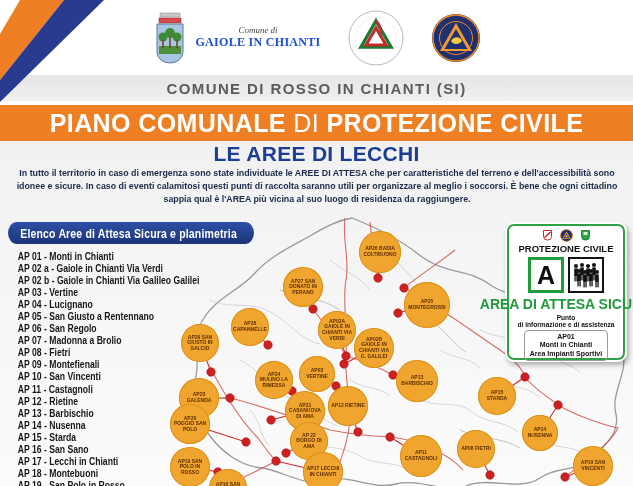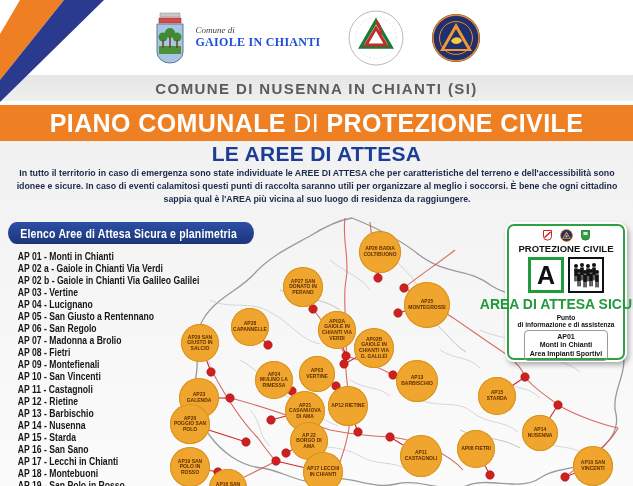--- a/index.html
+++ b/index.html
@@ -17,21 +17,21 @@
 
   #blob-layer{position:absolute;left:0;top:0;width:633px;height:486px;z-index:2;}
   .blob{position:absolute;border-radius:50%;background:#F0A62E;box-shadow:inset 0 0 0 1px #d8921c;
         display:flex;align-items:center;justify-content:center;text-align:center;
         box-sizing:border-box;padding:3px;}
   .blob span{font-size:5px;line-height:1.12;font-weight:700;color:#5f2e00;text-transform:uppercase;letter-spacing:0;}
 
   
   #header-band{position:absolute;left:0;top:0;width:633px;height:75px;background:#fff;z-index:3;}
   #logo-row{position:absolute;left:0;top:0;width:100%;height:75px;display:flex;align-items:center;justify-content:center;gap:26px;}
-  #coat-group{display:flex;align-items:center;gap:7px;}
+  #coat-group{display:flex;align-items:center;gap:7px;text-align:center;}
   #coat-caption .small{font-family:"Liberation Serif",serif;font-style:italic;font-size:9px;color:#444;display:block;}
   #coat-caption .big{font-family:"Liberation Serif",serif;font-weight:700;font-size:12px;color:#1d4ed8;display:block;letter-spacing:.3px;}
 
   #corner-ribbon{position:absolute;left:0;top:0;width:150px;height:112px;z-index:6;pointer-events:none;}
 
   #subtitle-band{position:absolute;left:0;top:75px;width:633px;height:26px;z-index:3;
       background:linear-gradient(180deg,#e6e6e6,#efefef);
       display:flex;align-items:center;justify-content:center;}
   #subtitle-band span{font-size:15px;font-weight:700;color:#5d5b58;letter-spacing:1.4px;}
 
@@ -272,28 +272,28 @@
       </svg>
     </div>
   </div>
 
   <svg id="corner-ribbon" viewBox="0 0 150 112" xmlns="http://www.w3.org/2000/svg">
     <polygon points="20,0 64,0 0,80 0,34" fill="#EE8023"></polygon>
     <polygon points="64,0 104,0 0,102 0,80" fill="#2A3B8F"></polygon>
   </svg>
 
   <div id="subtitle-band">
-    <span>COMUNE DI NUSENNA IN CHIANTI (SI)</span>
+    <span>COMUNE DI ROSSO IN CHIANTI (SI)</span>
   </div>
 
   <div id="title-banner">
     <h1><span>PIANO COMUNALE</span> <span class="thin">DI</span> <span>PROTEZIONE CIVILE</span></h1>
   </div>
 
-  <h2 id="intro-heading">LE AREE DI ATTESA</h2>
+  <h2 id="intro-heading">LE AREE DI LECCHI</h2>
   <p id="intro-text">In tutto il territorio in caso di emergenza sono state individuate le AREE DI ATTESA che per caratteristiche del terreno e dell'accessibilità sono idonee e sicure. In caso di eventi calamitosi questi punti di raccolta saranno utili per organizzare al meglio i soccorsi. È bene che ogni cittadino sappia qual è l'AREA più vicina al suo luogo di residenza da raggiungere.</p>
 
   <div id="list-panel">
     <div id="list-title">Elenco Aree di Attesa Sicura e planimetria</div>
     <ul id="area-list">
         <li><span class="code">AP 01 - </span><span class="locality">Monti in Chianti</span></li>
         <li><span class="code">AP 02 a - </span><span class="locality">Gaiole in Chianti Via Verdi</span></li>
         <li><span class="code">AP 02 b - </span><span class="locality">Gaiole in Chianti Via Galileo Galilei</span></li>
         <li><span class="code">AP 03 - </span><span class="locality">Vertine</span></li>
         <li><span class="code">AP 04 - </span><span class="locality">Lucignano</span></li>

